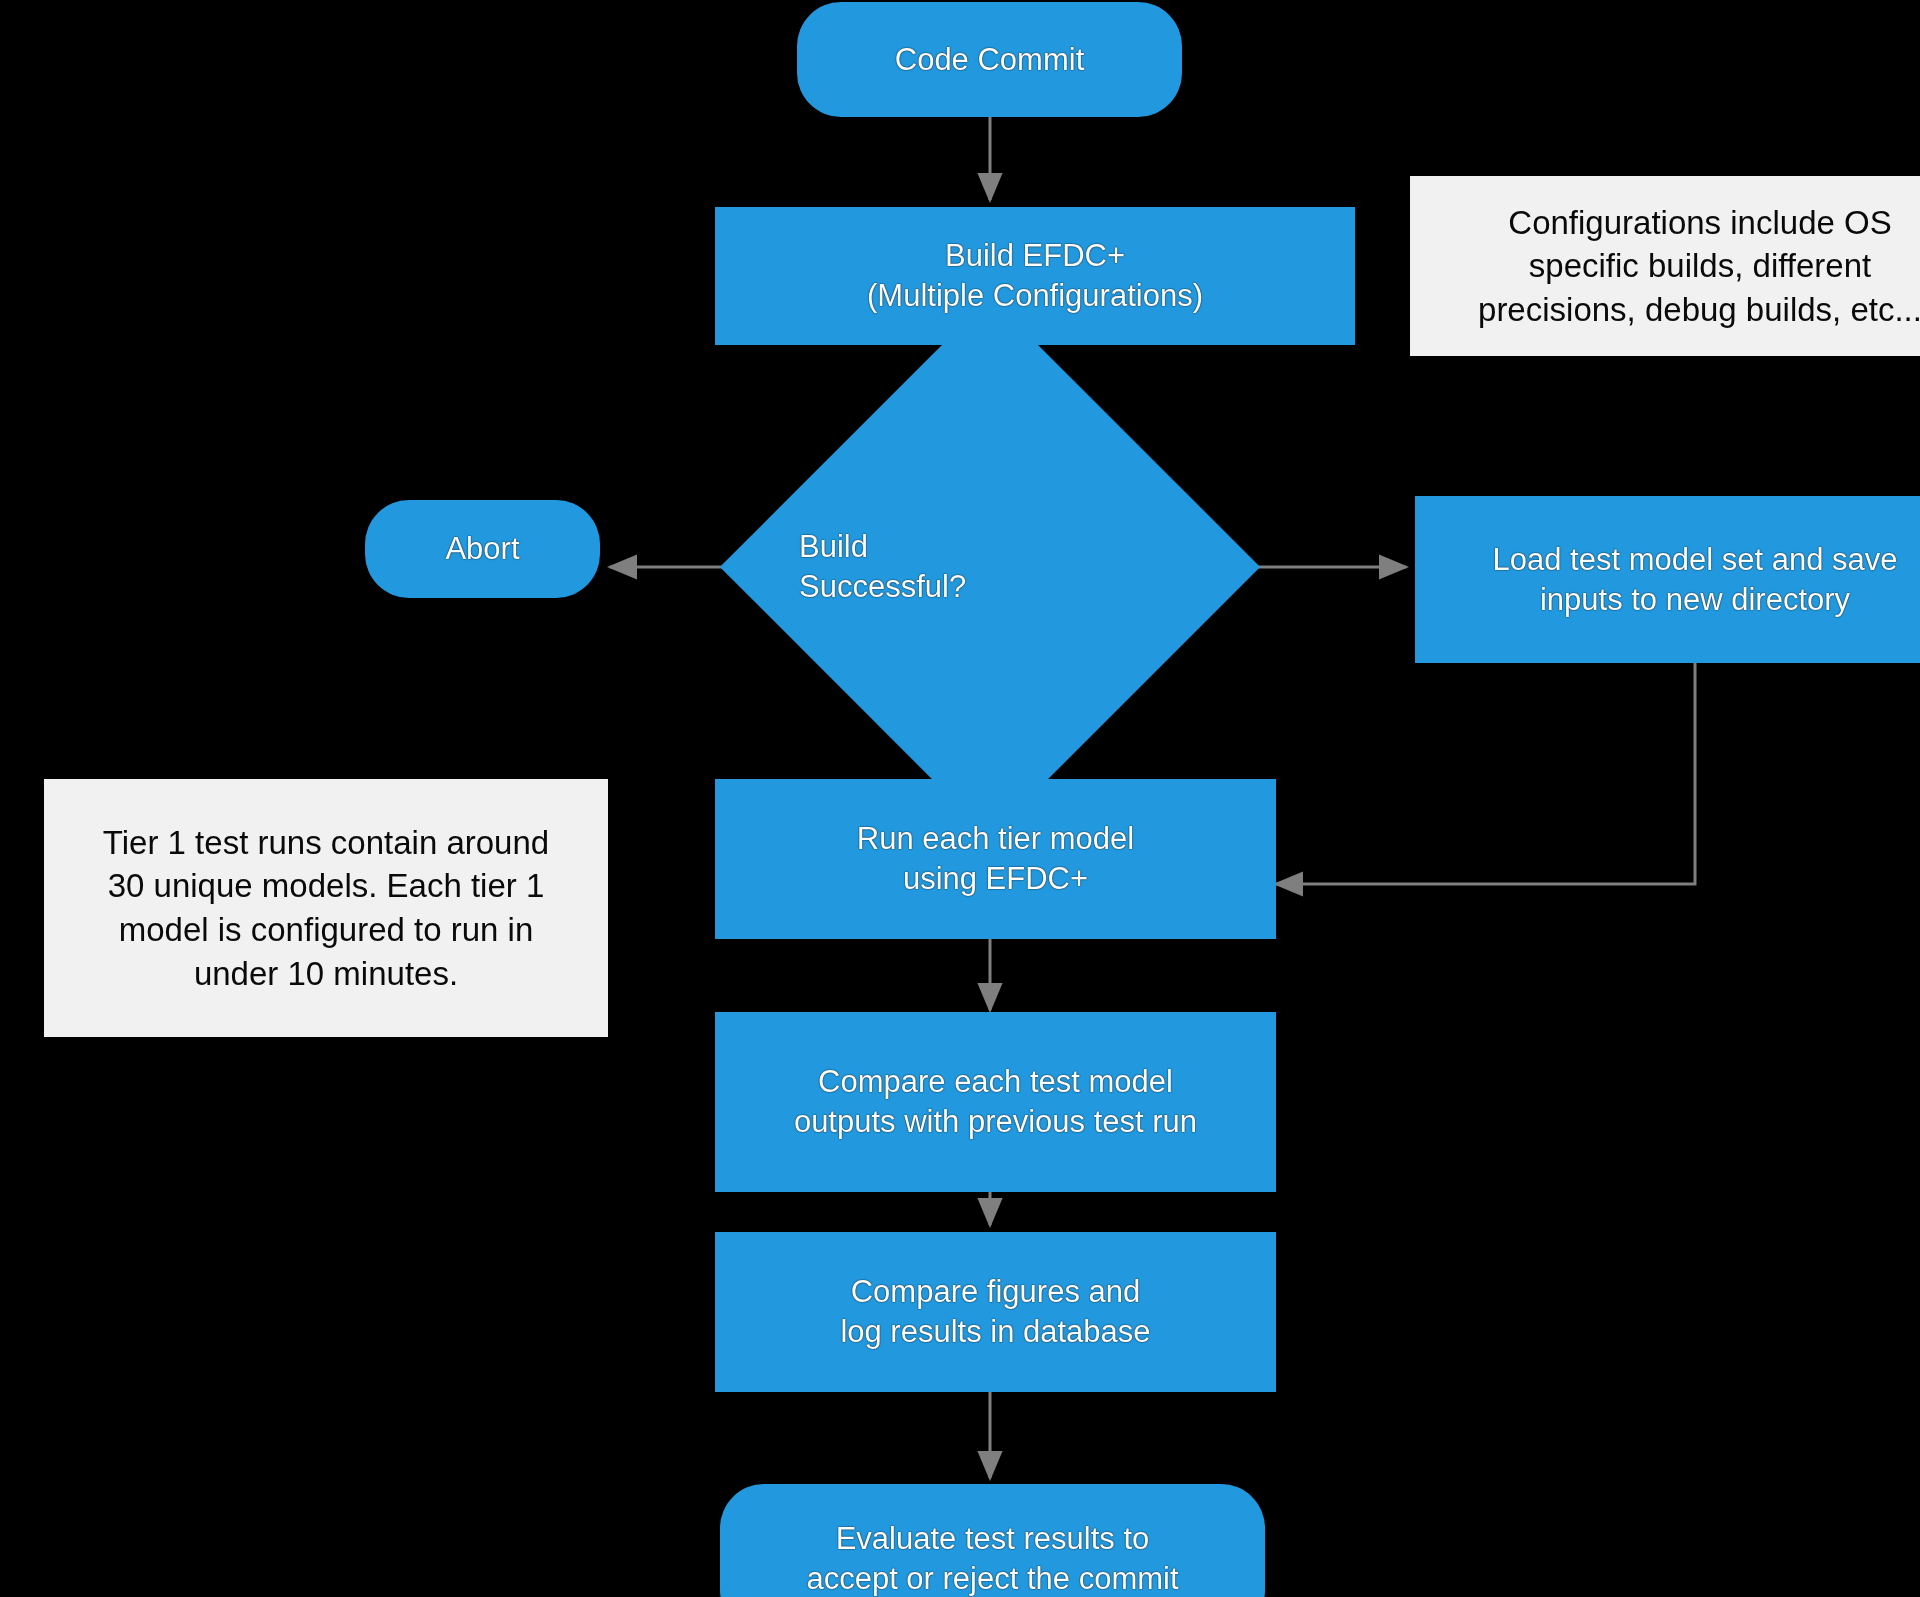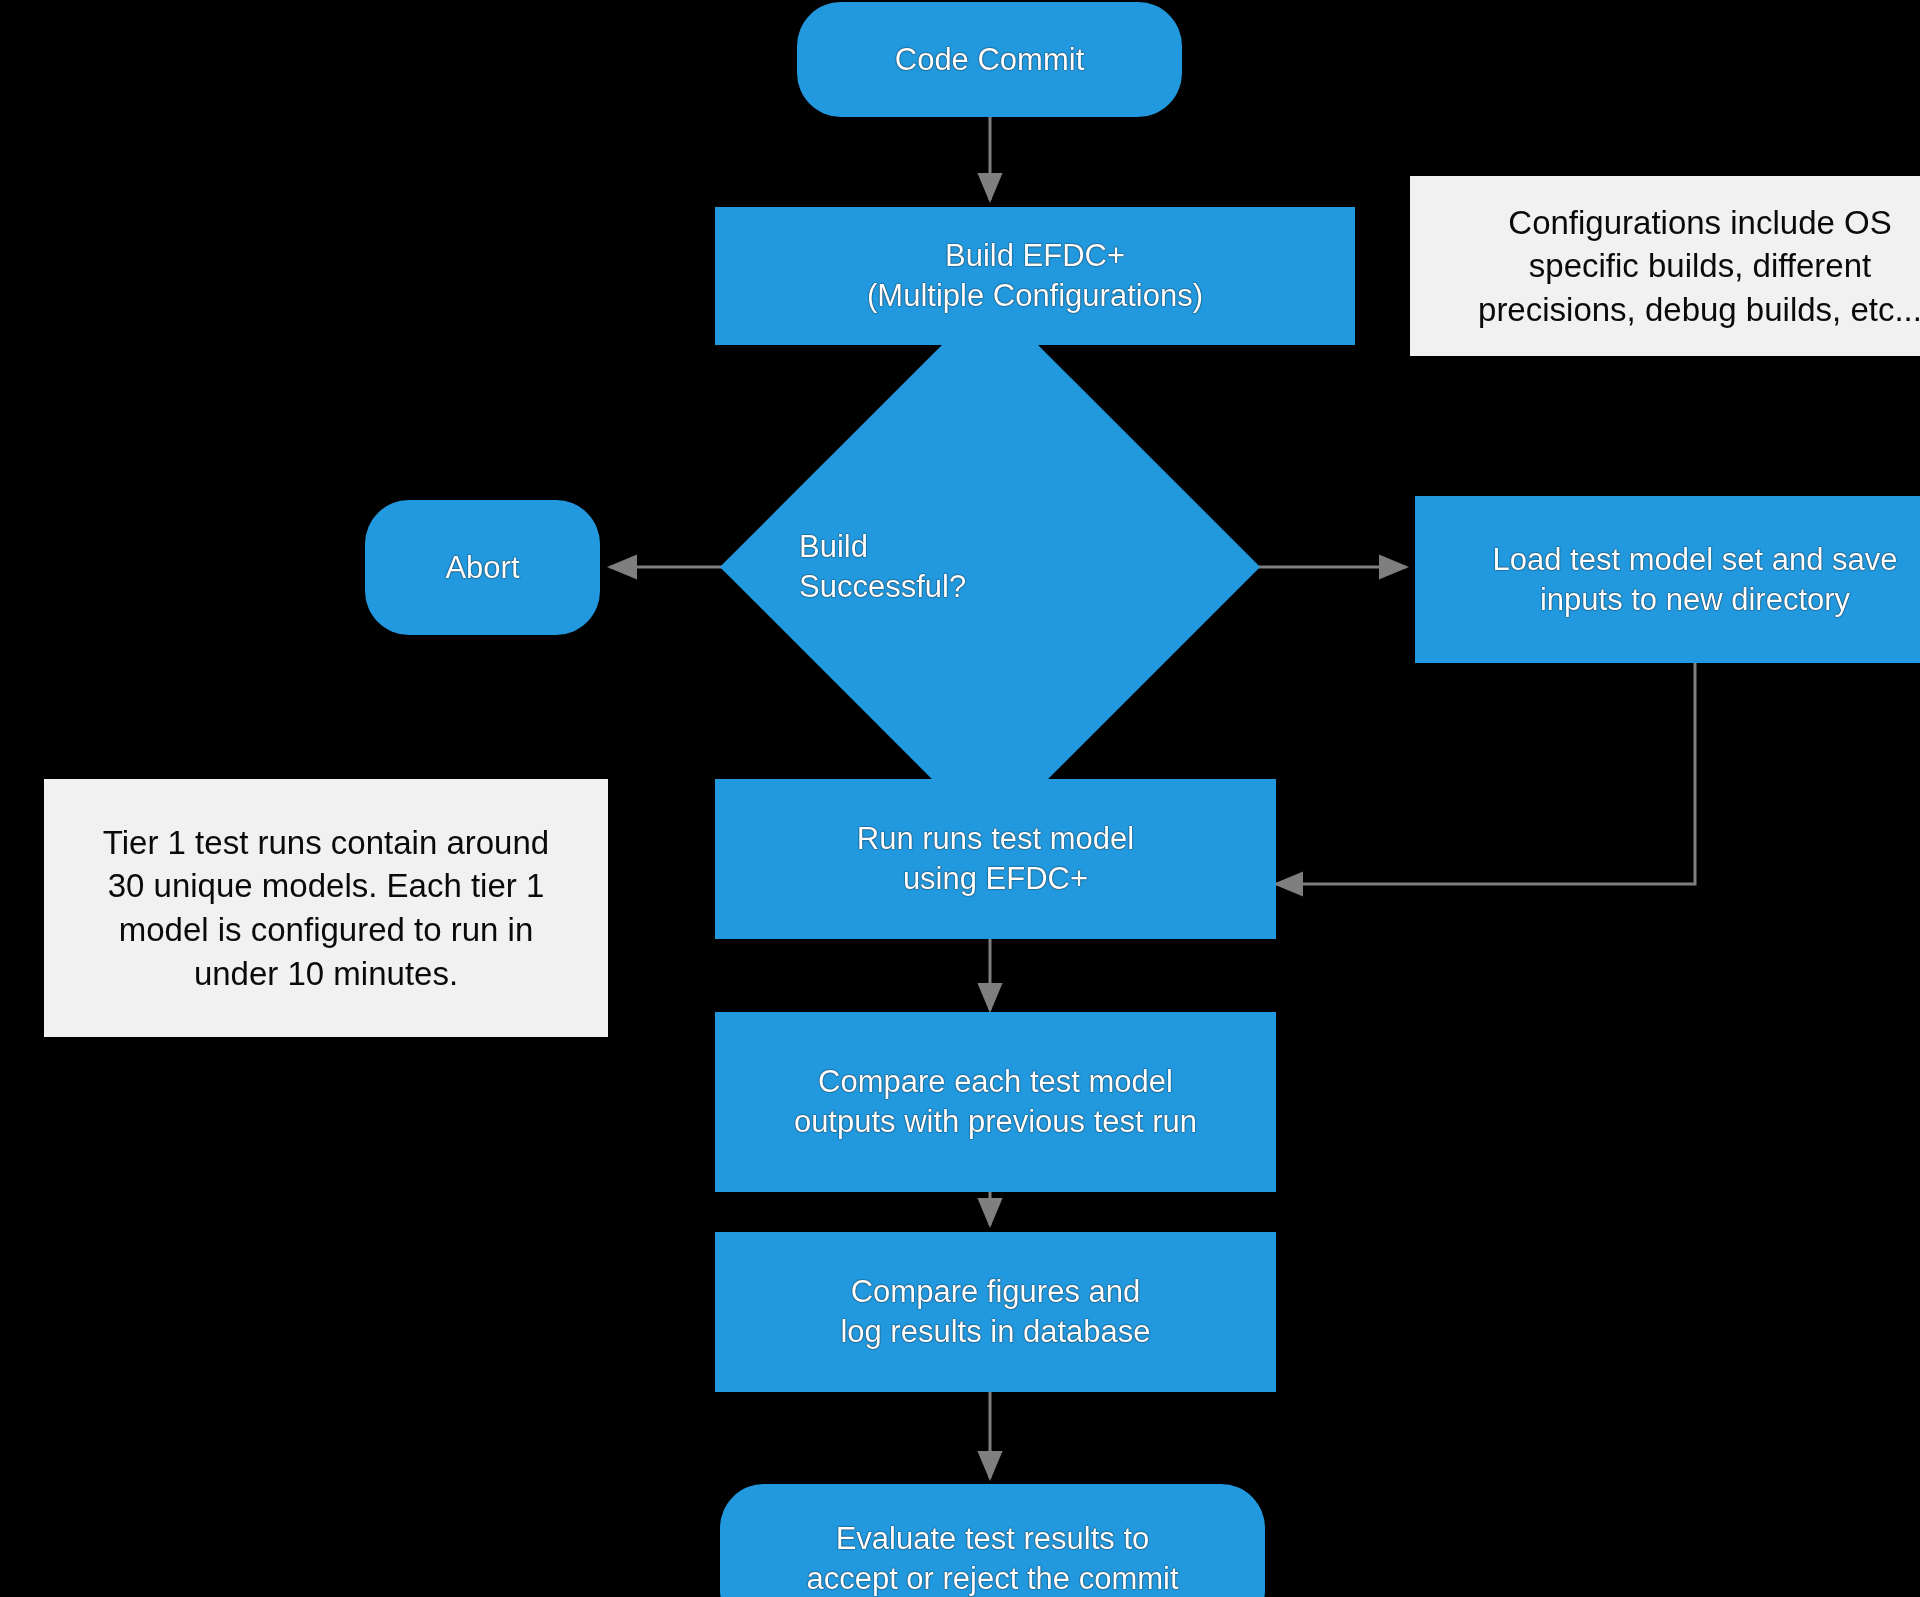--- a/index.html
+++ b/index.html
@@ -106,26 +106,26 @@
 
   <div class="node process" style="left:671px; top:207px; width:640px; height:138px;">Build EFDC+
 (Multiple Configurations)</div>
 
   <div class="node diamond" style="left:755px; top:376px; width:382px; height:382px;">
     <div class="diamond-shape"></div>
     <div class="diamond-label">Build
 Successful?</div>
   </div>
 
-  <div class="node terminator" style="left:321px; top:500px; width:235px; height:135px;">Abort</div>
+  <div class="node terminator" style="left:321px; top:500px; width:235px; height:98px;">Abort</div>
 
   <div class="node process" style="left:1371px; top:496px; width:560px; height:167px;">Load test model set and save
 inputs to new directory</div>
 
-  <div class="node process" style="left:671px; top:779px; width:561px; height:160px;">Run runs test model
+  <div class="node process" style="left:671px; top:779px; width:561px; height:160px;">Run each tier model
 using EFDC+</div>
 
   <div class="node process" style="left:671px; top:1012px; width:561px; height:180px;">Compare each test model
 outputs with previous test run</div>
 
   <div class="node process" style="left:671px; top:1232px; width:561px; height:160px;">Compare figures and
 log results in database</div>
 
   <div class="node terminator" style="left:676px; top:1484px; width:545px; height:150px;">Evaluate test results to
 accept or reject the commit</div>

